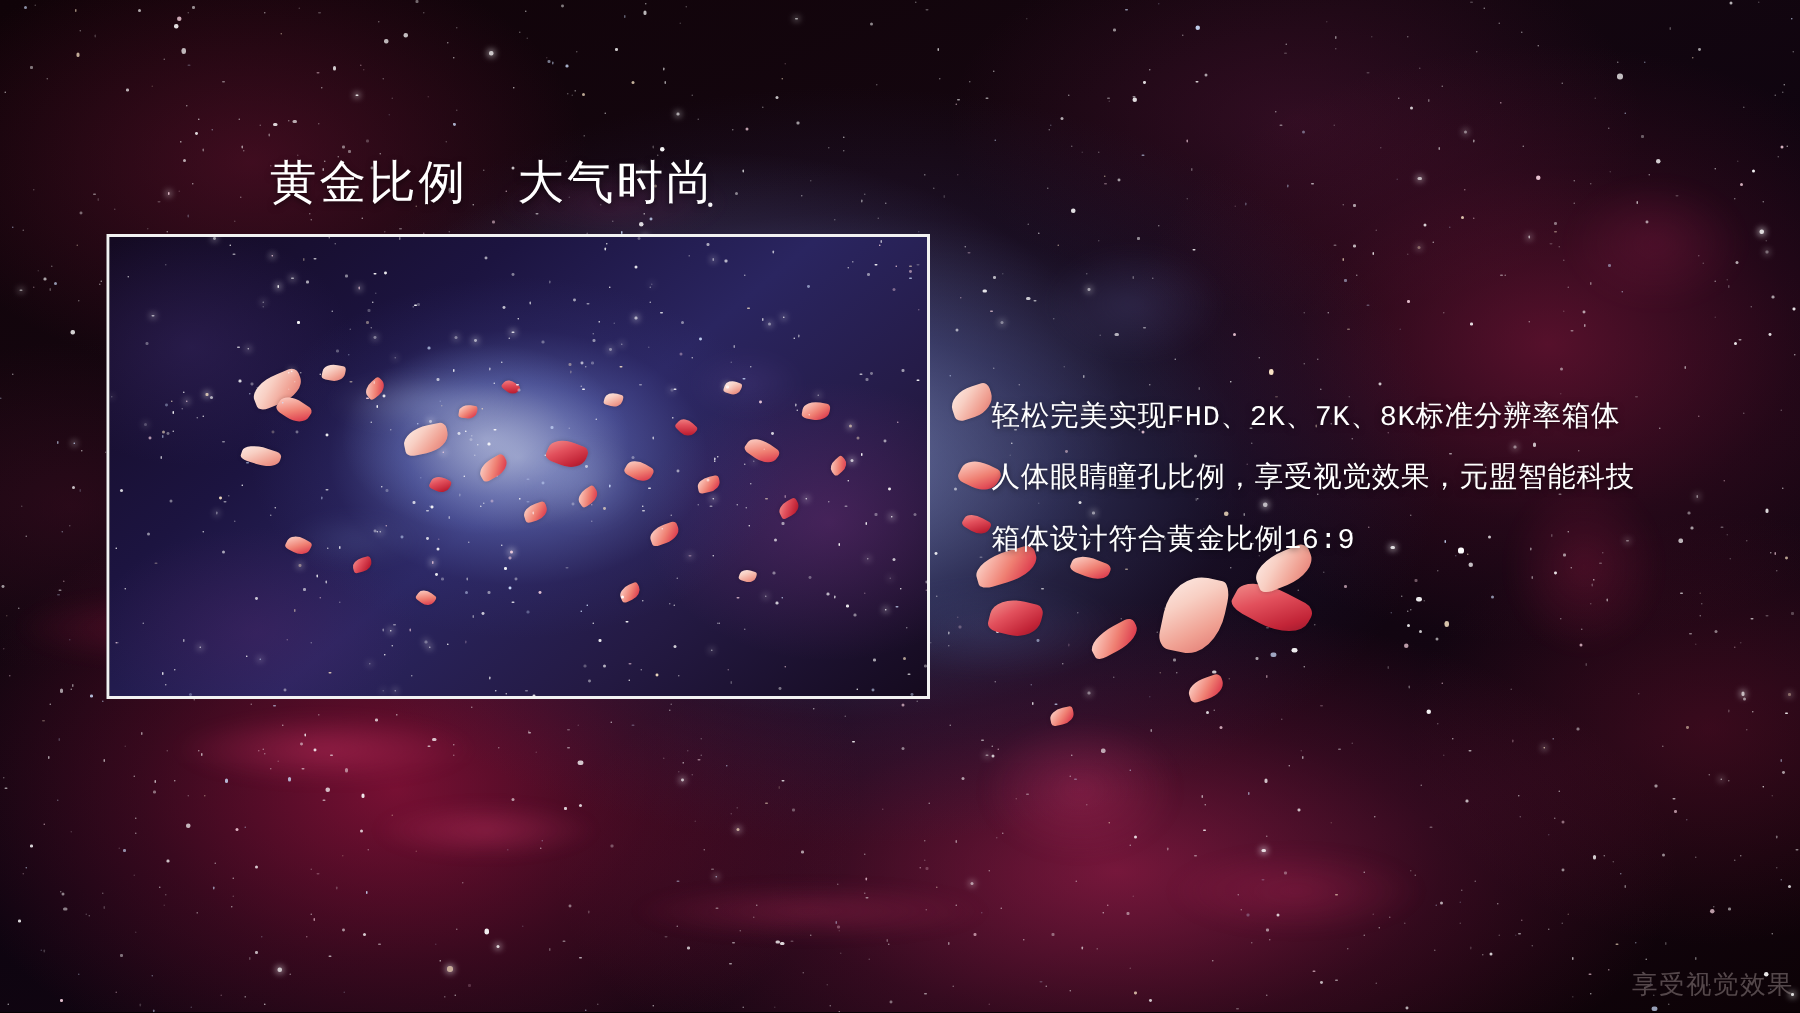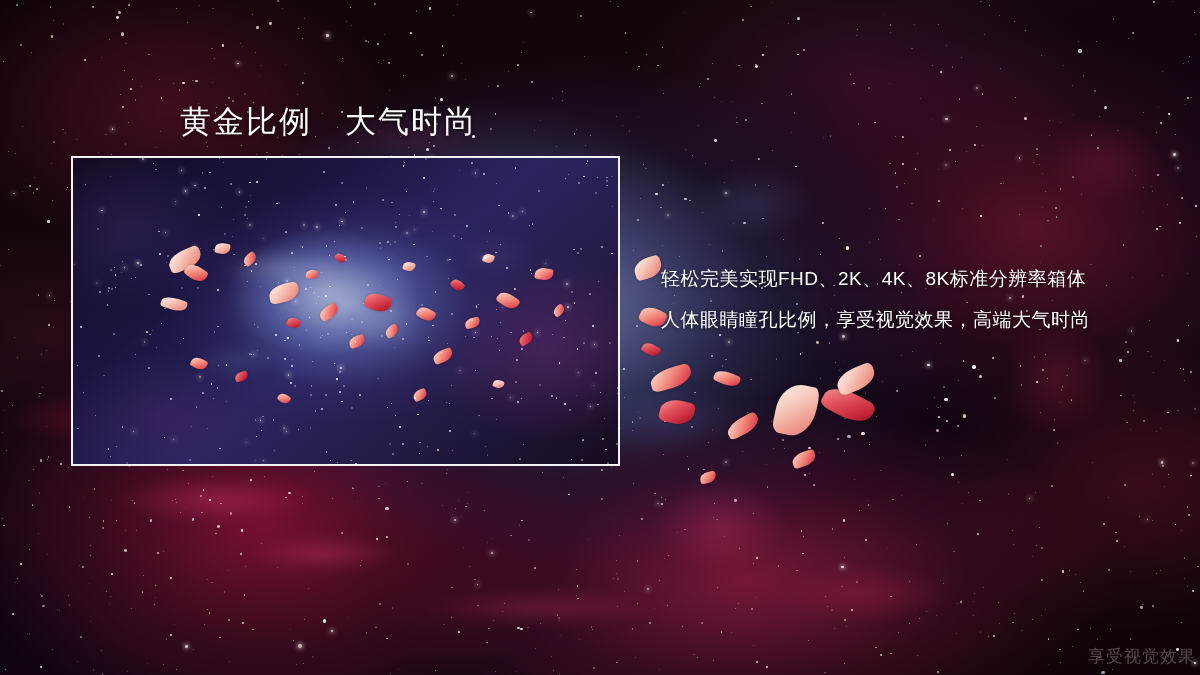--- a/index.html
+++ b/index.html
@@ -6,21 +6,21 @@
     margin: 0;
     padding: 0;
     background: #000;
   }
   #slide {
     position: relative;
     width: 1200px;
     height: 675px;
     overflow: hidden;
     background: #0a0305;
-    font-family: Liberation Sans, sans-serif;
+    font-family: Liberation Mono, monospace;
     user-select: none;
   }
 
   
   .bg-layer {
     position: absolute;
     inset: 0;
     pointer-events: none;
   }
   #nebula-base {
@@ -1921,19 +1921,20 @@
         <i class="star" style="left:433.2px;top:109.3px;width:1.90px;height:1.90px;opacity:0.86;background:#ffd9e6"></i>
         <i class="star b" style="left:179.9px;top:196.0px;width:1.29px;height:1.29px;opacity:0.69;background:#ffffff"></i>
         <i class="star" style="left:349.2px;top:307.5px;width:1.81px;height:1.81px;opacity:0.78;background:#cfe0ff"></i>
         <i class="star" style="left:125.3px;top:56.1px;width:1.47px;height:1.47px;opacity:0.95;background:#ffffff"></i>
       </div>
   </div>
 
   <div id="headline">黄金比例　大气时尚</div>
 
   <div id="body-copy">
-    <div>轻松完美实现FHD、2K、4K、8K标准分辨率箱体</div>
-    <div>人体眼睛瞳孔比例，享受视觉效果，高端大气时尚</div>
+    <div>轻松完美实现FHD、2K、7K、8K标准分辨率箱体</div>
+    <div>人体眼睛瞳孔比例，享受视觉效果，元盟智能科技</div>
+    <div>箱体设计符合黄金比例16:9</div>
   </div>
 
   <div id="watermark">享受视觉效果</div>
 
 </div>
 
 </body></html>

